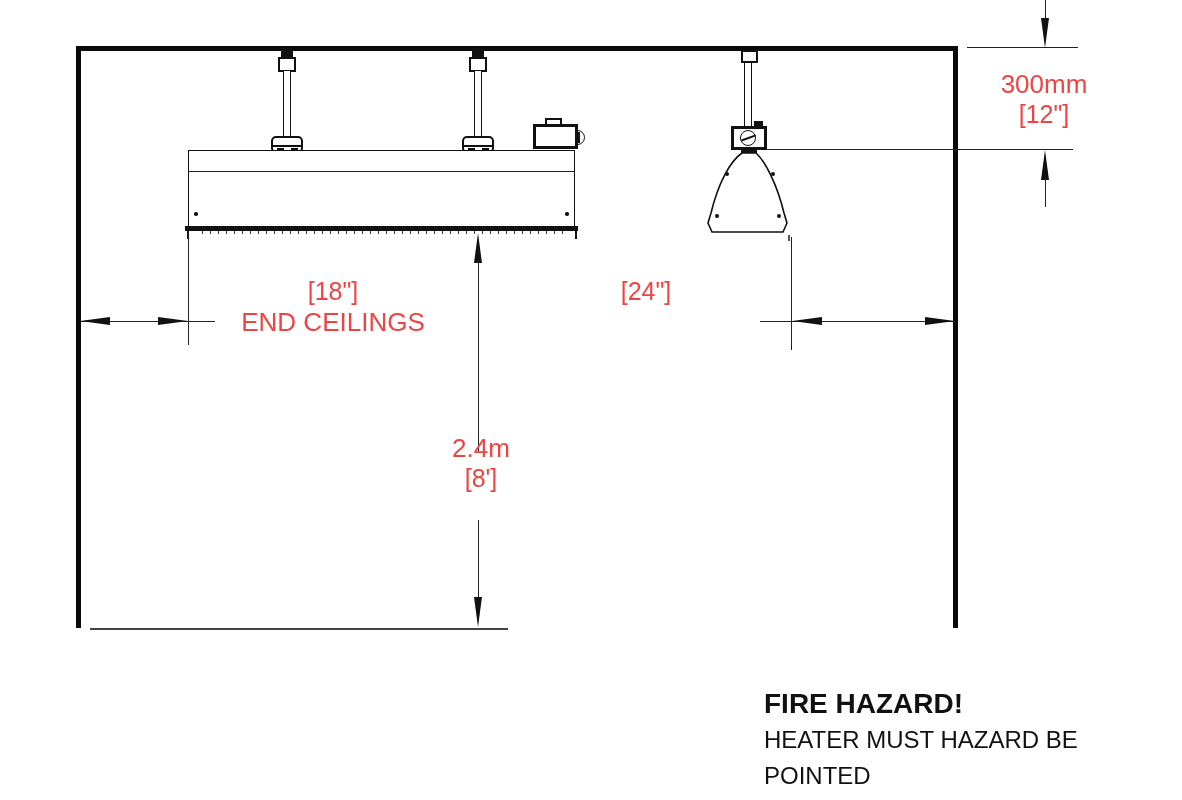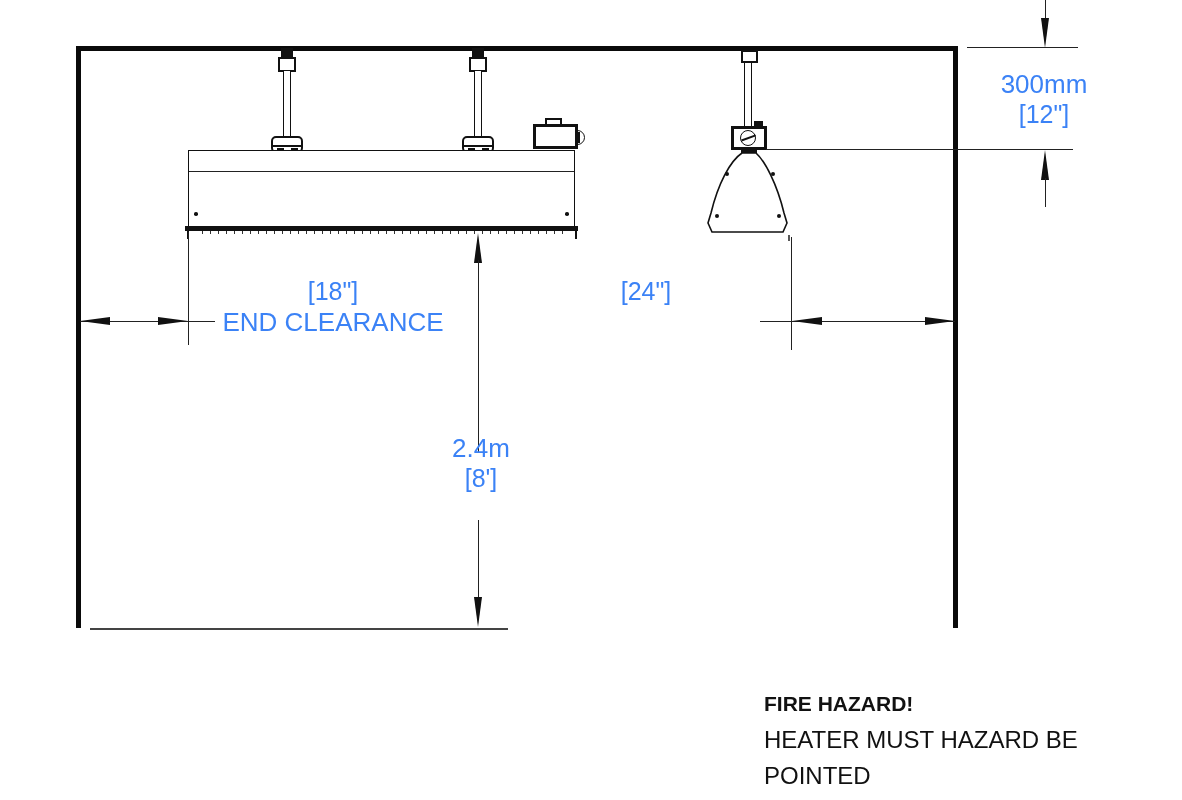--- a/index.html
+++ b/index.html
@@ -4,37 +4,37 @@
 <style>
   html,body{margin:0;padding:0;background:#fff;}
   .canvas{position:relative;width:1182px;height:800px;background:#ffffff;overflow:hidden;
           font-family:"Liberation Sans", sans-serif;color:#1a1a1a;}
   .abs{position:absolute;}
   .ink{background:#111;}
   .thin{background:#222;}
   
   .wall{background:#0a0a0a;}
   
-  .dimtxt{position:absolute;text-align:center;font-size:26px;line-height:31px;color:#3b82f6;letter-spacing:0px;}
+  .dimtxt{position:absolute;text-align:center;font-size:26px;line-height:31px;color:#ef4444;letter-spacing:0px;}
   .dimtxt .imp{font-size:25px;}
   
   .arrL{position:absolute;width:0;height:0;border-top:4.5px solid transparent;border-bottom:4.5px solid transparent;border-right:30px solid #111;}
   .arrR{position:absolute;width:0;height:0;border-top:4.5px solid transparent;border-bottom:4.5px solid transparent;border-left:30px solid #111;}
   .arrU{position:absolute;width:0;height:0;border-left:4.5px solid transparent;border-right:4.5px solid transparent;border-bottom:30px solid #111;}
   .arrD{position:absolute;width:0;height:0;border-left:4.5px solid transparent;border-right:4.5px solid transparent;border-top:30px solid #111;}
   .hline{position:absolute;height:1.3px;background:#222;}
   .vline{position:absolute;width:1.3px;background:#222;}
   
   .rod{position:absolute;width:8px;border-left:1.6px solid #111;border-right:1.6px solid #111;box-sizing:border-box;background:#fff;}
   .anchor-dark{position:absolute;background:#111;}
   .anchor-open{position:absolute;border:2px solid #111;box-sizing:border-box;background:#fff;}
   .bracket{position:absolute;border:2px solid #111;border-radius:5px;box-sizing:border-box;background:#fff;}
   .dot{position:absolute;width:3.5px;height:3.5px;border-radius:50%;background:#111;}
   .warn{position:absolute;font-size:24px;line-height:36px;color:#111;}
-  .warn .t{font-size:21px;font-weight:bold;}
+  .warn .t{font-size:28px;font-weight:bold;}
 </style>
 </head>
 <body>
 
 <div class="canvas">
 
   <div class="abs wall" style="left:78px;top:46px;width:879px;height:4.5px;"></div>
   <div class="abs wall" style="left:76px;top:46px;width:4.5px;height:582px;"></div>
   <div class="abs wall" style="left:953px;top:46px;width:4.5px;height:582px;"></div>
   <div class="abs" style="left:90px;top:628px;width:418px;height:1.6px;background:#444;"></div>
@@ -95,21 +95,21 @@
     </svg>
   </div>
 
   <div>
     <div class="vline" style="left:188px;top:232px;height:113px;"></div>
     <div class="hline" style="left:80px;top:321px;width:135px;"></div>
     <div class="arrL" style="left:80px;top:317px;"></div>
     <div class="arrR" style="left:158px;top:317px;"></div>
     <div class="dimtxt" style="left:203px;top:276px;width:260px;">
       <div class="imp">[18"]</div>
-      <div>END CLEARANCE</div>
+      <div>END CEILINGS</div>
     </div>
   </div>
 
   <div>
     <div class="vline" style="left:791px;top:237px;height:113px;"></div>
     <div class="hline" style="left:760px;top:321px;width:195px;"></div>
     <div class="arrL" style="left:792px;top:317px;"></div>
     <div class="arrR" style="left:925px;top:317px;"></div>
     <div class="dimtxt" style="left:516px;top:276px;width:260px;">
       <div class="imp">[24"]</div>

